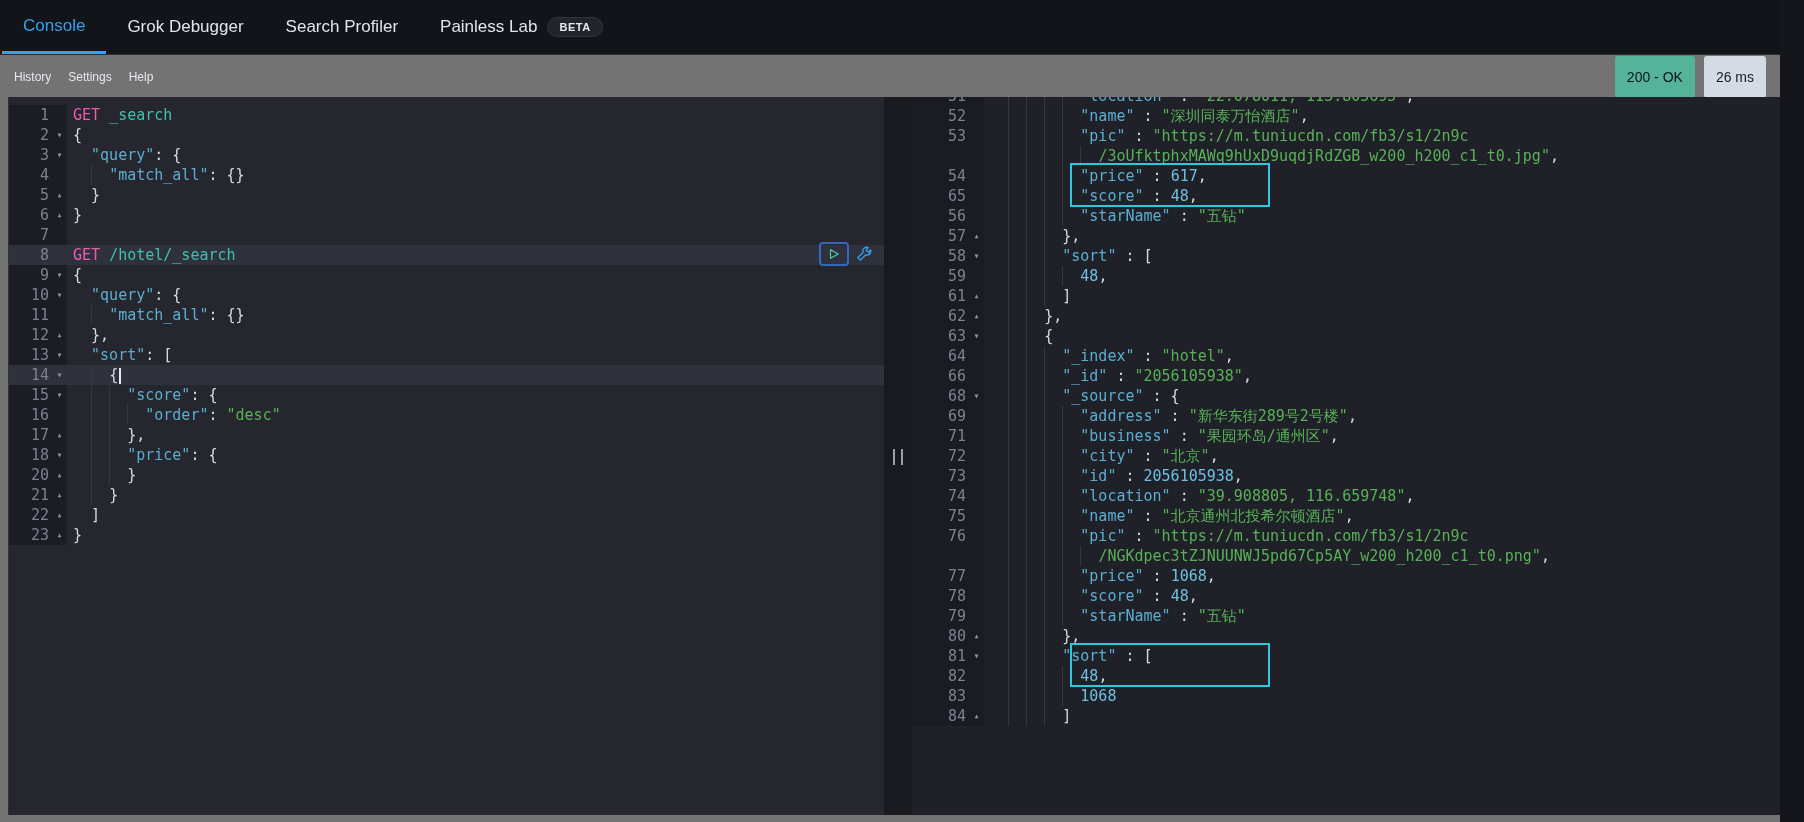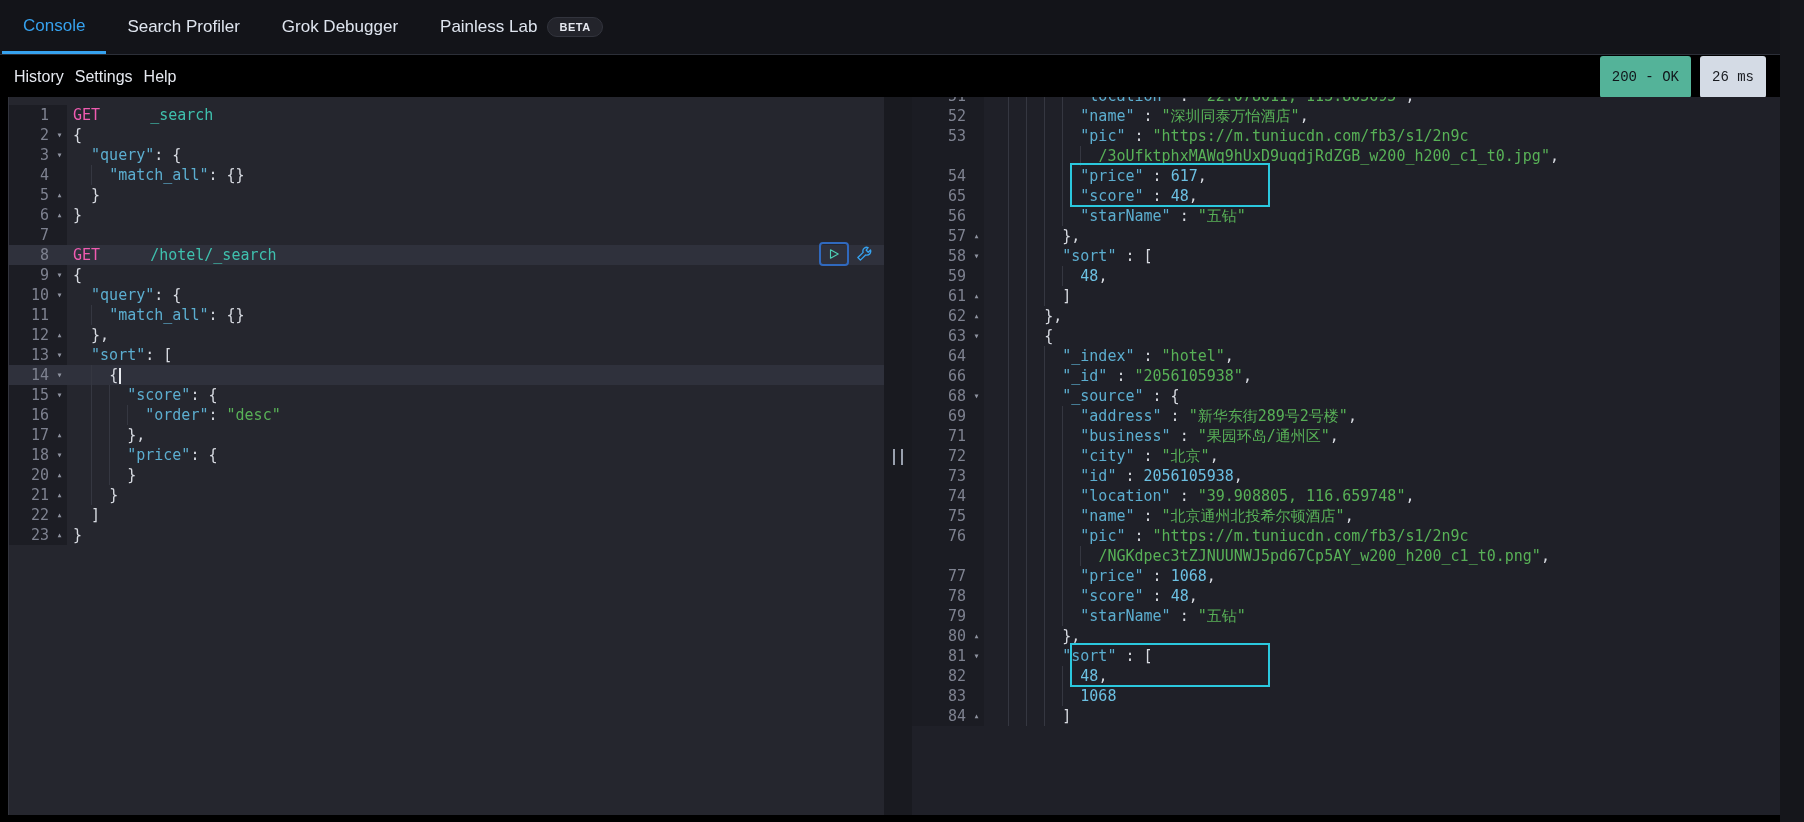--- a/index.html
+++ b/index.html
@@ -1,31 +1,31 @@
 <!DOCTYPE html>
 <html><head>
 <meta charset="utf-8">
 <style>
   html,body{margin:0;padding:0;background:#15161b;}
-  .app{position:relative;width:1780px;height:822px;overflow:hidden;background:#000000;
+  .app{position:relative;width:1780px;height:822px;overflow:hidden;background:#737373;
        font-family:"Liberation Sans",sans-serif;color:#e3e7ee;}
   
   .topnav{position:absolute;left:0;top:0;width:100%;height:55px;background:#131419;
           border-bottom:1px solid #2c2f38;display:flex;align-items:stretch;padding-left:2px;box-sizing:border-box;}
   .tab{display:flex;align-items:center;gap:10px;padding:0 21px;font-size:17px;color:#dfe5ef;cursor:pointer;}
   .tab.active{color:#36a2ef;border-bottom:3px solid #36a2ef;}
   .beta{background:#23242b;border:1px solid #32343d;border-radius:12px;padding:3px 11px;
         font-size:11px;font-weight:bold;letter-spacing:.6px;color:#e6e9f0;}
   
   .menubar{position:absolute;left:0;top:56px;width:100%;height:41px;display:flex;align-items:center;
            justify-content:space-between;padding:0 14px;box-sizing:border-box;}
-  .menu-items{display:flex;gap:11px;font-size:16px;color:#e6e9f0;}
+  .menu-items{display:flex;gap:17px;font-size:12px;color:#e6e9f0;}
   .menu-items span{cursor:pointer;}
   .status{display:flex;gap:9px;}
-  .badge{font-size:14px;padding:13px 12px;border-radius:3px;font-weight:500;font-family:Liberation Mono, monospace;}
+  .badge{font-size:14px;padding:13px 12px;border-radius:3px;font-weight:500;}
   .badge.ok{background:#54b399;color:#10151a;}
   .badge.ms{background:#d4dbe5;color:#181b20;}
   
   .workspace{position:absolute;left:0;top:97px;width:1804px;height:718px;}
   .panel{position:absolute;top:0;height:718px;overflow:hidden;}
   .panel.left{left:8px;width:876px;background:#25262e;border-left:1px solid #32343d;box-sizing:border-box;}
   .panel.right{left:912px;width:892px;background:#1f2028;}
   .divider{position:absolute;left:884px;top:0;width:28px;height:718px;background:#191a20;cursor:col-resize;}
   .grip{position:absolute;left:9px;top:352px;width:10px;height:16px;
         border-left:2px solid #99a0ae;border-right:2px solid #99a0ae;box-sizing:border-box;}
@@ -37,21 +37,21 @@
   .row.hl{background:#2f313c;}
   .gut{flex:none;display:flex;background:#1c1d24;}
   .row.hl .gut{background:#2f313c;}
   .left .gut{width:58px;}
   .right .gut{width:72px;background:#1b1c23;}
   .ln{flex:1;text-align:right;color:#7e8290;padding-right:3px;}
   .fold{width:15px;text-align:center;font-size:10px;color:#8f93a0;line-height:20px;cursor:pointer;}
   .code{flex:1;position:relative;padding-left:6px;white-space:pre;color:#d8dbe2;}
   .guide{position:absolute;top:0;width:1px;height:20px;background:#353741;}
   .tk-m{color:#ef5bb0;}   
-  .tk-u{color:#3fc1ae;margin-left:41px;}   
+  .tk-u{color:#3fc1ae;}   
   .tk-k{color:#5caed0;}   
   .tk-p{color:#d8dbe2;}   
   .tk-s{color:#58b157;}   
   .tk-n{color:#6cc0e2;}   
   .tk-x{color:#eceef2;}   
   .cursor{display:inline-block;width:2px;height:16px;background:#e8eaef;vertical-align:text-bottom;margin-left:1px;}
   
   .req-icons{position:absolute;right:8px;top:-3px;display:flex;align-items:center;gap:3px;}
   .play-btn{width:30px;height:24px;border:2px solid #3069be;border-radius:4px;display:flex;
             align-items:center;justify-content:center;background:transparent;cursor:pointer;box-sizing:border-box;}
@@ -63,24 +63,24 @@
 </style>
 </head>
 <body>
 
 <div class="app">
   <nav class="topnav">
       <div class="tab active">
         <span>Console</span>
       </div>
       <div class="tab">
-        <span>Search Profiler</span>
+        <span>Grok Debugger</span>
       </div>
       <div class="tab">
-        <span>Grok Debugger</span>
+        <span>Search Profiler</span>
       </div>
       <div class="tab">
         <span>Painless Lab</span>
         <span class="beta">BETA</span>
       </div>
     </nav>
 
   <div class="menubar">
     <div class="menu-items">
         <span>History</span>

